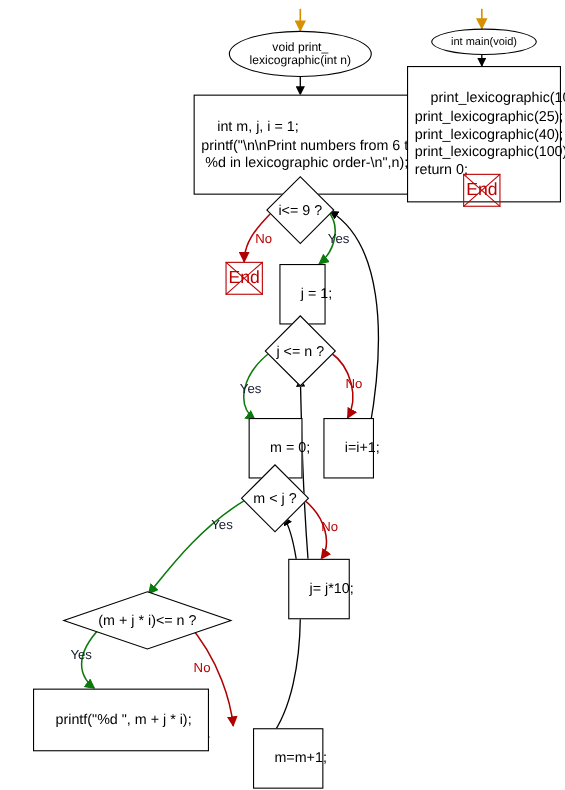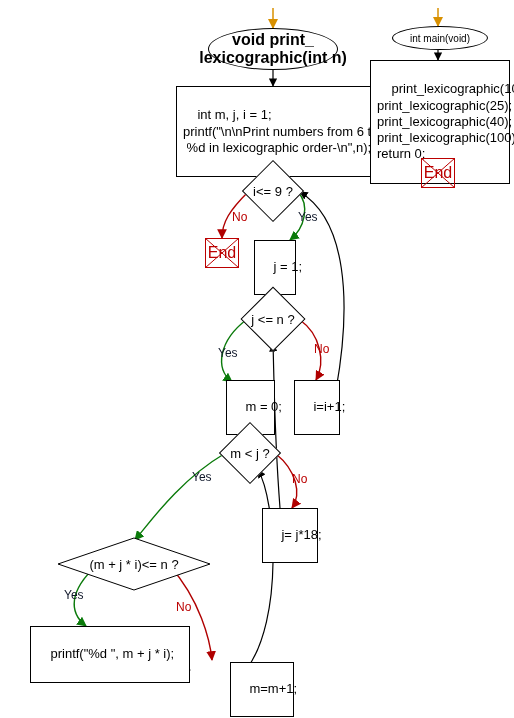--- a/index.html
+++ b/index.html
@@ -134,21 +134,21 @@
     <line x1="150" y1="646" x2="190" y2="670" stroke="#000" stroke-width="1.2" marker-end="url(#arrBlack)"></line>
 
     <path d="M246,670 C284,620 276,500 258,470" fill="none" stroke="#000" stroke-width="1.2" marker-end="url(#arrBlack)"></path>
 
     <line x1="438" y1="8" x2="438" y2="26" stroke="#d89000" stroke-width="1.5" marker-end="url(#arrOrange)"></line>
     <line x1="438" y1="50" x2="438" y2="60" stroke="#000" stroke-width="1.2" marker-end="url(#arrBlack)"></line>
     <line x1="438" y1="144" x2="438" y2="158" stroke="#000" stroke-width="1.2" marker-end="url(#arrBlack)"></line>
   </svg>
 
   <div class="node term" style="left:208px; top:28px; width:130px; height:42px;">
-    <span style="white-space:pre; font-size:16px;font-weight:bold;">void print_
+    <span style="white-space:pre; font-size:11px;">void print_
 lexicographic(int n)</span>
   </div>
 
   <div class="node proc" style="left:176px; top:86px; width:200px;">
     <span>int m, j, i = 1;
 printf("\n\nPrint numbers from 6 to
  %d in lexicographic order-\n",n);</span>
   </div>
 
   <div class="node decwrap" style="left:243px; top:166px; width:60px; height:50px;">
@@ -180,21 +180,21 @@
   <div class="node proc" style="left:294px; top:380px; width:46px; text-align:center; padding:2px 4px;">
     <span>i=i+1;</span>
   </div>
 
   <div class="node decwrap" style="left:218px; top:428px; width:64px; height:50px;">
     <div class="diamond" style="width:42px; height:42px;"></div>
     <div class="dectxt">m &lt; j ?</div>
   </div>
 
   <div class="node proc" style="left:262px; top:508px; width:56px; text-align:center; padding:2px 4px;">
-    <span>j= j*18;</span>
+    <span>j= j*10;</span>
   </div>
 
   <div class="node decwrap" style="left:56px; top:536px; width:156px; height:56px;">
     <svg width="156" height="56" style="position:absolute;left:0;top:0;">
       <polygon points="78,2 154,28 78,54 2,28" fill="#fff" stroke="#000" stroke-width="1"></polygon>
     </svg>
     <div class="dectxt">(m + j * i)&lt;= n ?</div>
   </div>
 
   <div class="node proc" style="left:30px; top:626px; width:160px; padding:3px 5px;">

